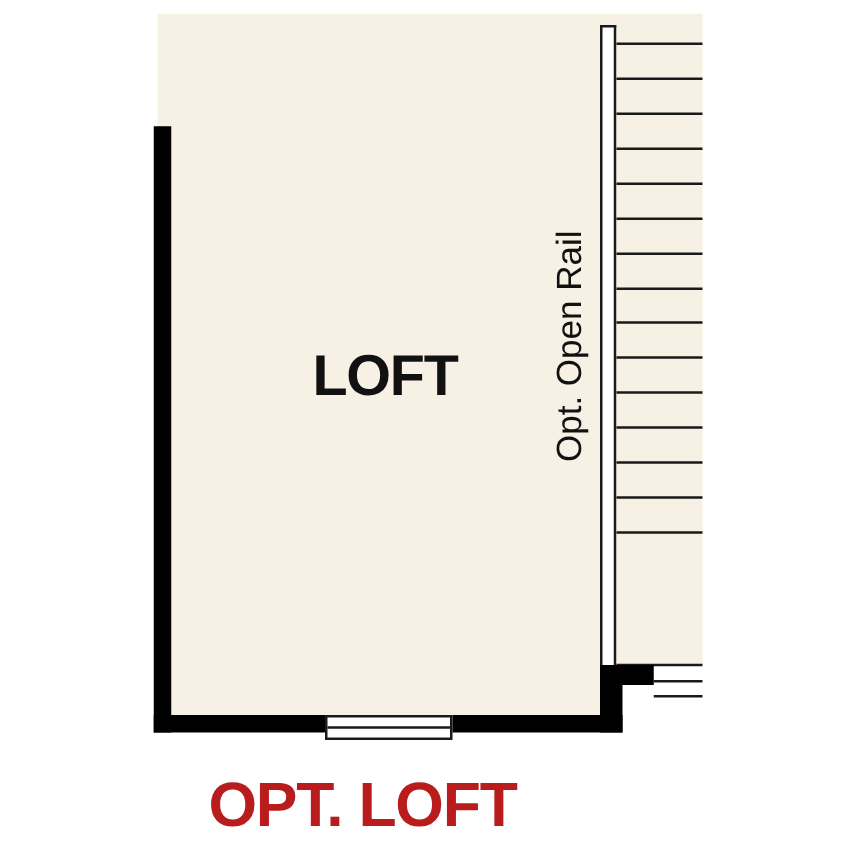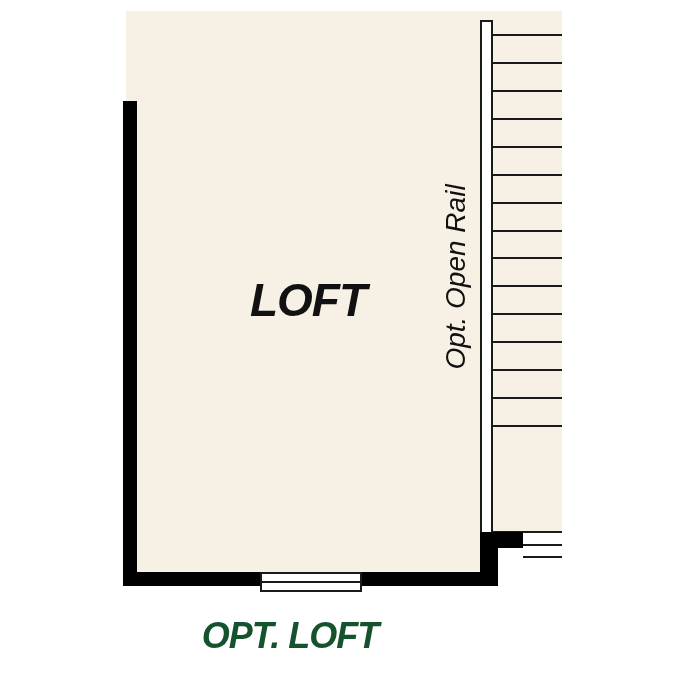--- a/index.html
+++ b/index.html
@@ -13,21 +13,20 @@
     padding: 0;
     background: var(--background);
     font-family: "Liberation Sans", sans-serif;
   }
   #canvas {
     position: relative;
     width: 580px;
     height: 687px;
     background: var(--background);
     overflow: hidden;
-    font-style: italic;
   }
   .abs { position: absolute; }
 
   
   .floor-main {
     left: 126px; top: 11px; width: 436px; height: 521px;
     background: var(--floor);
   }
   .floor-lower {
     left: 126px; top: 532px; width: 354px; height: 40px;
@@ -87,22 +86,22 @@
   }
   .rail-label {
     left: 456px; top: 277px;
     transform: translate(-50%, -50%) rotate(-90deg);
     font-size: 28px; font-weight: 400;
     color: #111; white-space: nowrap;
   }
   .caption {
     left: 0; right: 0; top: 615px;
     text-align: center;
-    font-size: 36px; font-weight: bold; letter-spacing: -1px;
-    color: #14532d; white-space: nowrap;
+    font-size: 50px; font-weight: bold; letter-spacing: -1px;
+    color: #b91c1c; white-space: nowrap;
   }
 </style>
 </head>
 <body>
 
 <div id="canvas">
 
   <div class="abs floor-main"></div>
   <div class="abs floor-lower"></div>
 

